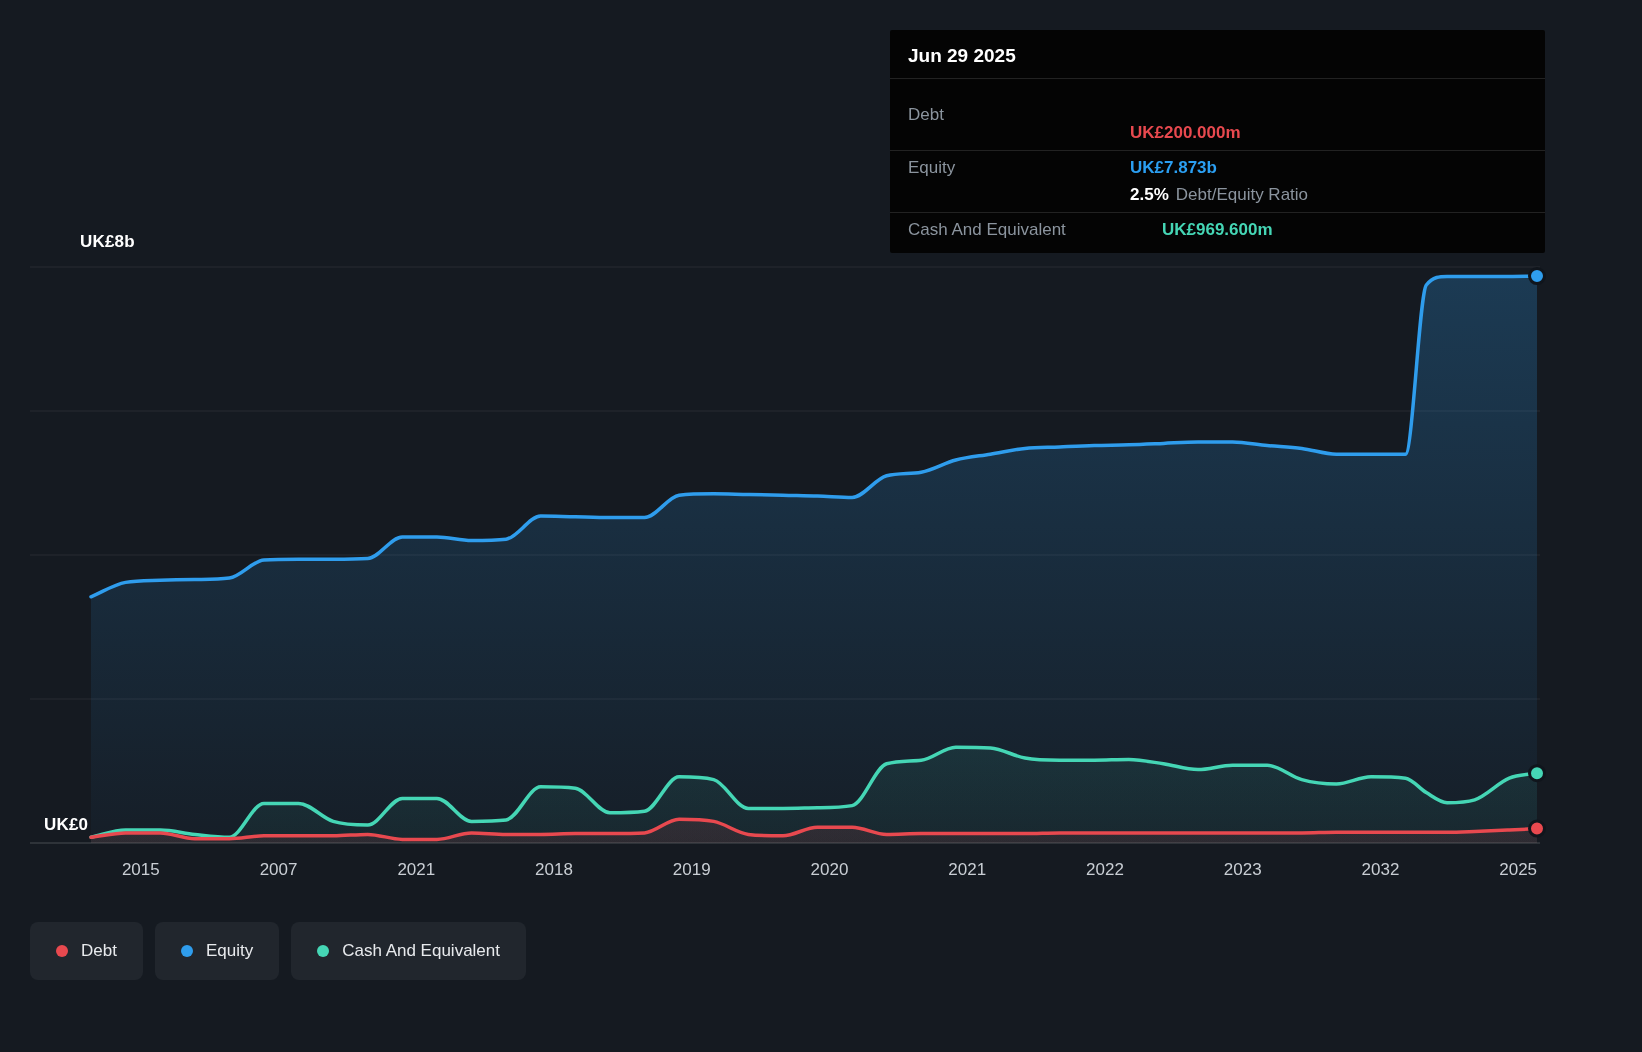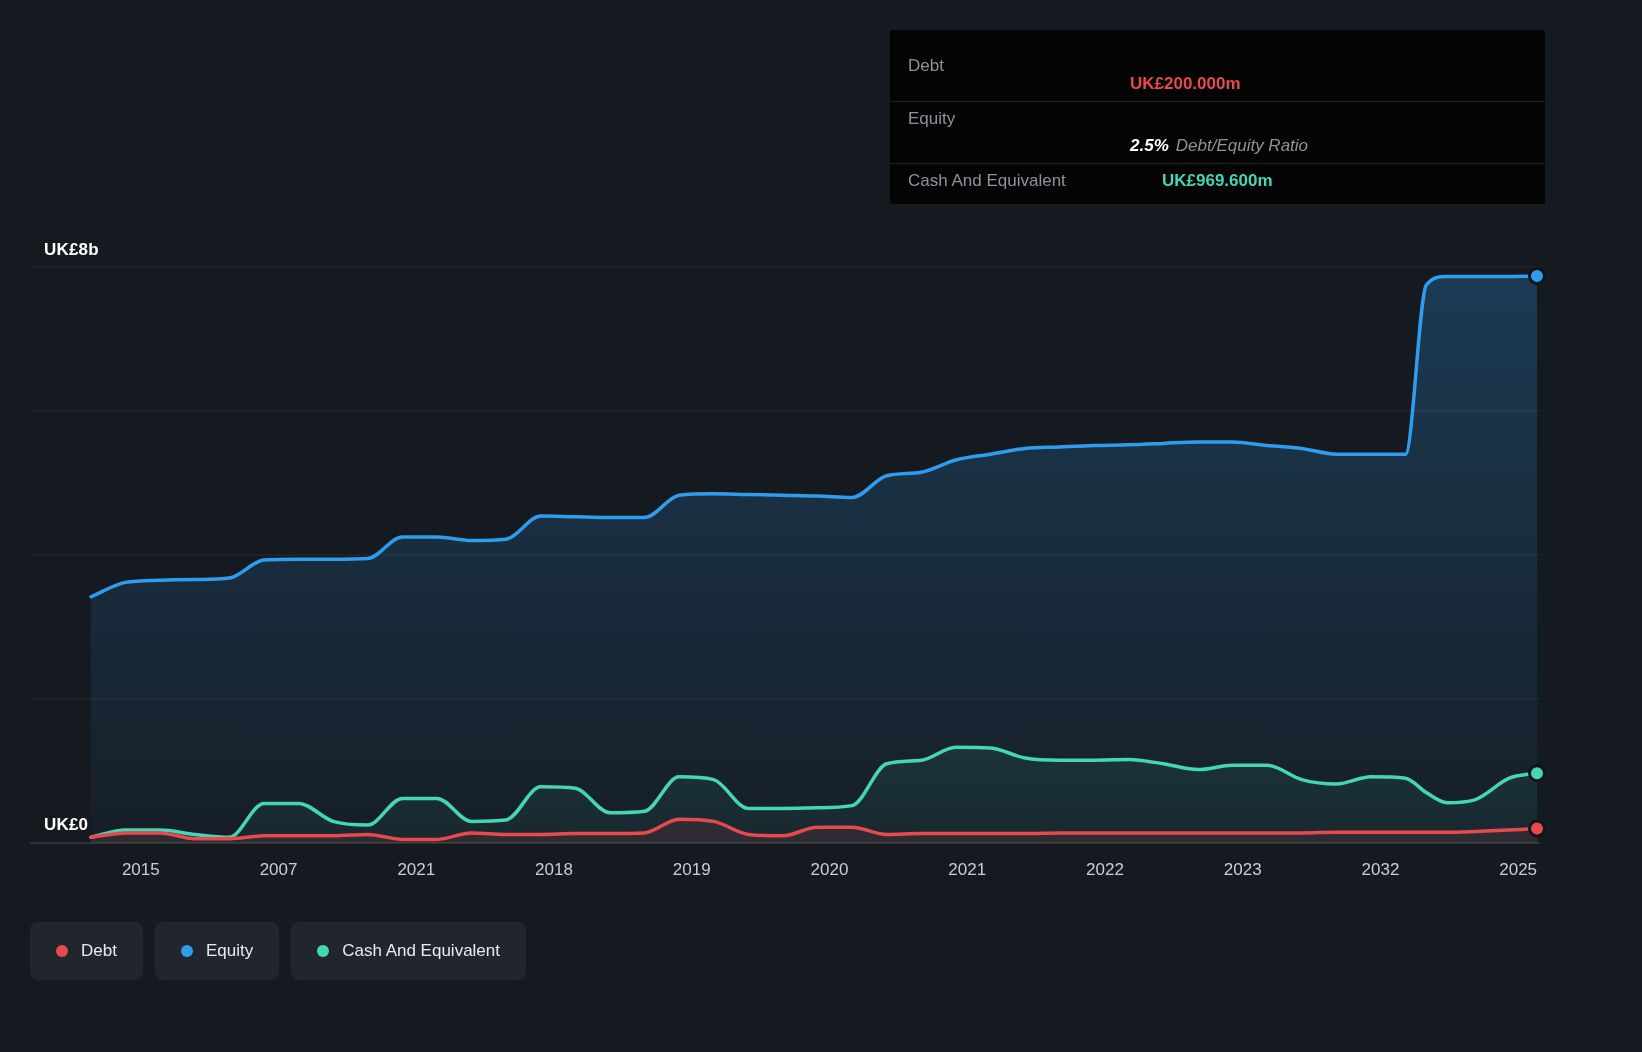--- a/index.html
+++ b/index.html
@@ -6,21 +6,21 @@
   body{
     width:1642px;height:1052px;position:relative;overflow:hidden;
     background:#151a21;
     font-family:"Liberation Sans","DejaVu Sans",sans-serif;
     color:#fff;
   }
   
   #chart-svg{position:absolute;left:0;top:0;}
   
   .y-label{position:absolute;left:44px;font-size:17px;font-weight:700;color:#ffffff;letter-spacing:.2px;}
-  #y-top{top:240px;}
+  #y-top{top:232px;margin-left:36px;}
   #y-zero{top:815px;}
   
   #x-ticks{position:absolute;left:22px;top:860px;width:1515px;display:flex;}
   #x-ticks span{flex:1;text-align:right;font-size:17px;color:#c9ced4;font-weight:400;}
   
   #tooltip{
     position:absolute;left:890px;top:30px;width:655px;
     background:#040404;box-sizing:border-box;border-radius:2px;
   }
   .tt-title{font-size:19px;font-weight:700;padding:15px 18px 11px 18px;border-bottom:1px solid #222;}
@@ -87,28 +87,30 @@
     <span>2019</span>
     <span>2020</span>
     <span>2021</span>
     <span>2022</span>
     <span>2023</span>
     <span>2032</span>
     <span>2025</span>
   </div>
 
 <div id="tooltip">
+  <div class="tt-title">Jun 29 2025</div>
   <div class="tt-row tt-sep">
     <span class="tt-label">Debt</span>
     <span class="tt-value debt">UK£200.000m</span>
   </div>
   <div class="tt-row">
     <span class="tt-label">Equity</span>
+    <span class="tt-value equity">UK£7.873b</span>
   </div>
-  <div class="tt-row tt-sep" style="padding-top:0;font-style:italic;">
+  <div class="tt-row tt-sep" style="padding-top:0;">
     <span></span>
     <span>
       <span class="tt-ratio-value">2.5%</span><span class="tt-ratio-label">Debt/Equity Ratio</span>
     </span>
   </div>
   <div class="tt-row" style="padding-bottom:13px;">
     <span class="tt-label">Cash And Equivalent</span>
     <span class="tt-value cash">UK£969.600m</span>
   </div>
 </div>

